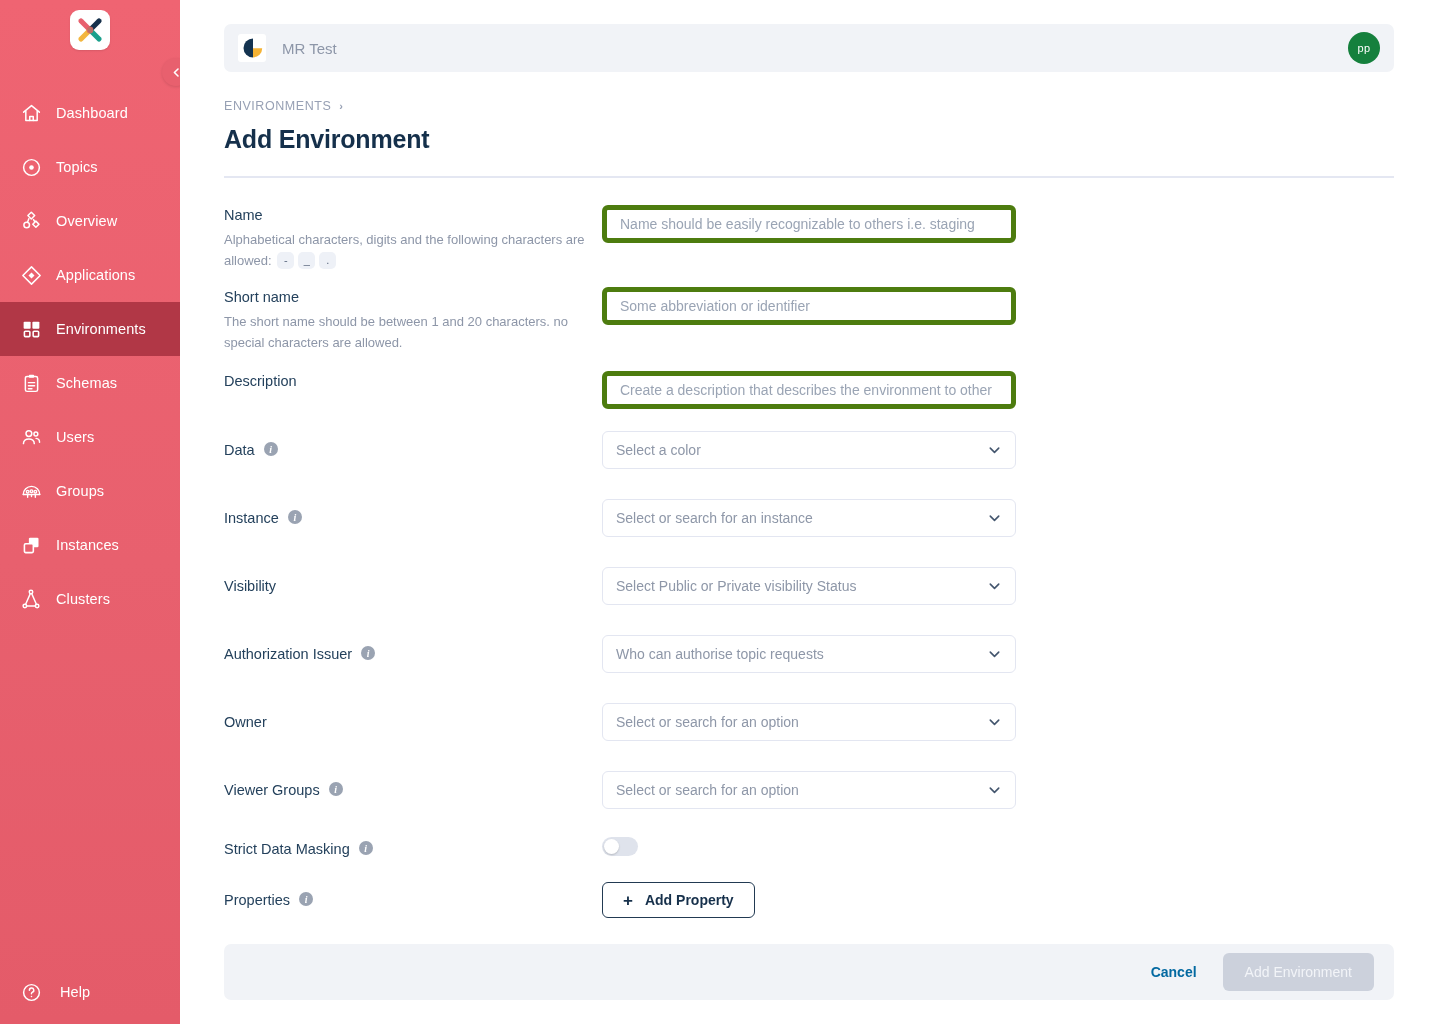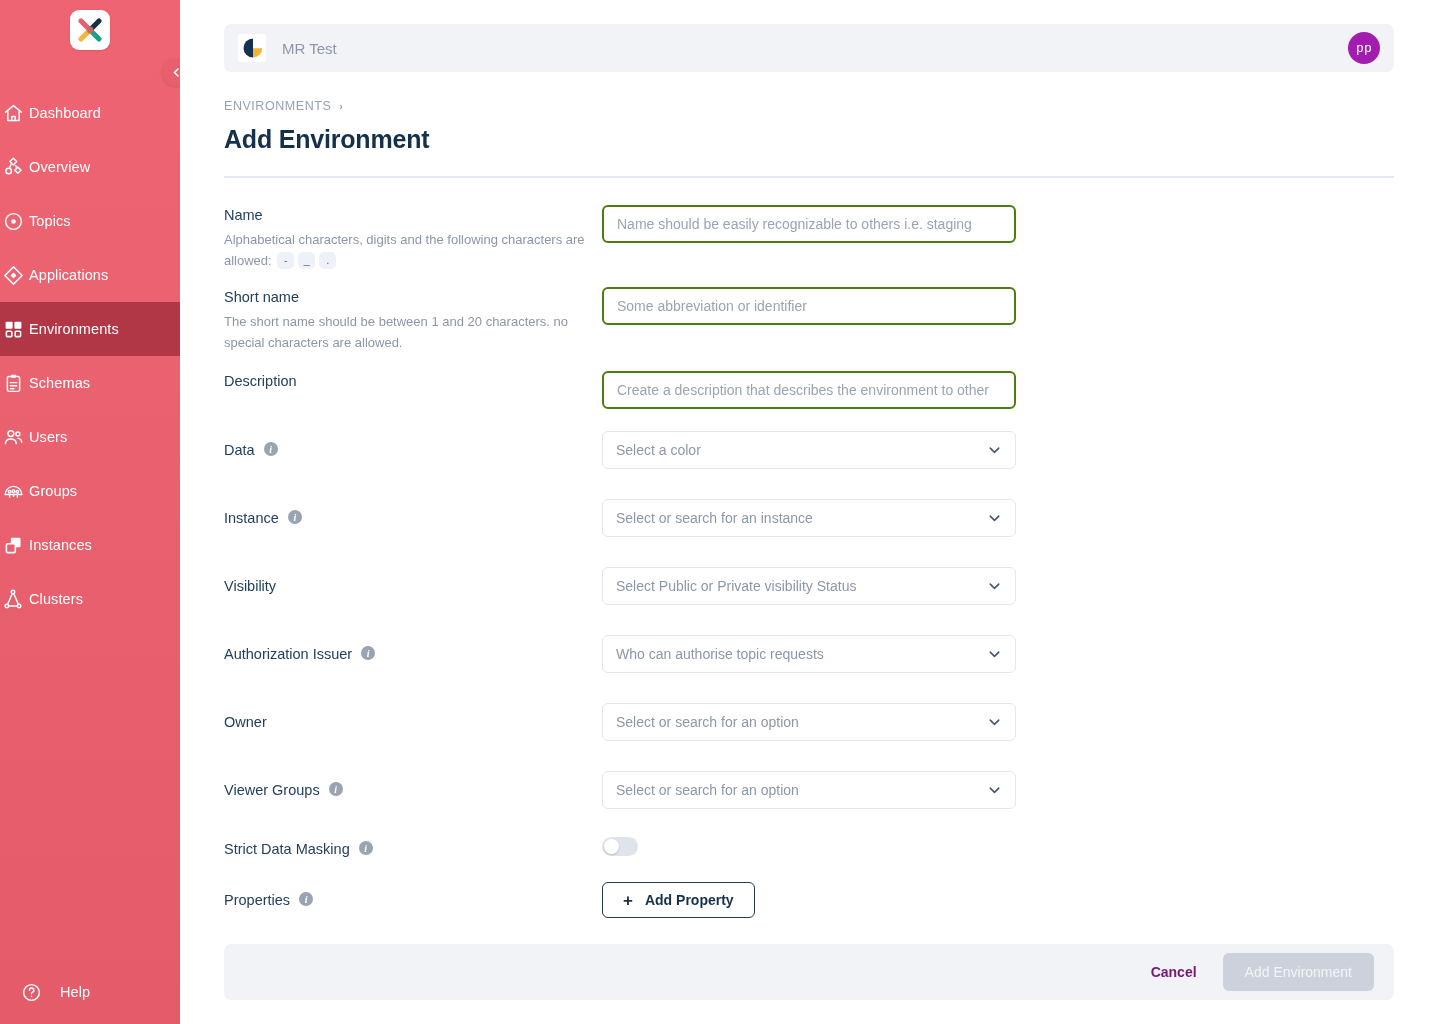--- a/index.html
+++ b/index.html
@@ -32,22 +32,22 @@
     width: 28px; height: 28px; border-radius: 50%;
     background: #e8606e; color: #ffffff;
     display: flex; align-items: center; justify-content: center;
     font-size: 12px; cursor: pointer;
     box-shadow: 0 1px 3px rgba(0,0,0,.12);
   }
   .collapse-btn svg { display: block; }
 
   .nav { margin-top: 36px; }
   .nav-item {
-    display: flex; align-items: center; gap: 3px;
-    height: 54px; 
+    display: flex; align-items: center; gap: 12px;
+    height: 54px; padding-left: 18px;
     color: #ffffff; font-size: 14.5px; cursor: pointer;
     text-decoration: none;
   }
   .nav-item .nav-ico { width: 26px; display: flex; align-items: center; justify-content: center; }
   .nav-item .nav-ico svg { display: block; }
   .nav-item.active { background: #b13746; }
   .nav-label { white-space: nowrap; letter-spacing: .1px; }
 
   .help-item {
     position: absolute; bottom: 10px; left: 0; width: 148px;
@@ -69,23 +69,23 @@
   .topbar-logo {
     width: 28px; height: 28px; background: #ffffff; border-radius: 3px;
     display: flex; align-items: center; justify-content: center; margin-left: 4px;
   }
   .topbar-title {
     margin-left: 16px; color: #8d96a8; font-size: 15px;
   }
   .topbar-avatar {
     position: absolute; right: 14px; top: 50%; transform: translateY(-50%);
     width: 32px; height: 32px; border-radius: 50%;
-    background: #a21caf; color: #ffffff;
+    background: #15803d; color: #ffffff;
     display: flex; align-items: center; justify-content: center;
-    font-size: 13px; letter-spacing: .3px; font-family: Liberation Mono, monospace;
+    font-size: 11px; letter-spacing: .3px;
   }
 
   .breadcrumb {
     position: absolute; left: 44px; top: 99px;
     display: flex; align-items: center; gap: 8px;
     color: #97a0b4; font-size: 12.5px; letter-spacing: .55px;
   }
   .breadcrumb .crumb { cursor: pointer; }
   .breadcrumb .sep { font-size: 11px; font-weight: bold; }
 
@@ -120,21 +120,21 @@
   }
   .info {
     width: 14px; height: 14px; border-radius: 50%;
     background: #9aa3b2; color: #ffffff;
     font-size: 10px; font-weight: bold; font-style: italic;
     display: inline-flex; align-items: center; justify-content: center;
     font-family: "Liberation Serif", serif; cursor: pointer;
   }
 
   .inp {
-    width: 414px; height: 38px; border: 2px solid #4d7c0f; border-radius: 6px;
+    width: 414px; height: 38px; border: 5px solid #4d7c0f; border-radius: 6px;
     background: #ffffff; padding: 0 13px; font-size: 14px; color: #2b3a4f;
     font-family: "Liberation Sans", sans-serif; outline: none;
   }
   .inp::placeholder { color: #9aa4b4; }
 
   .sel {
     position: relative; width: 414px; height: 38px;
     border: 1px solid #e3e6f1; border-radius: 6px; background: #ffffff;
     display: flex; align-items: center; padding: 0 13px;
     font-size: 14px; color: #8e97a8; cursor: pointer;
@@ -161,21 +161,21 @@
 
   
   .actionbar {
     position: absolute; left: 44px; top: 944px;
     width: 1170px; height: 56px;
     background: #f1f3f7; border-radius: 7px;
     display: flex; align-items: center; justify-content: flex-end;
     gap: 26px; padding-right: 20px;
   }
   .btn-cancel {
-    background: transparent; border: none; color: #701a75;
+    background: transparent; border: none; color: #0369a1;
     font-size: 14px; font-weight: bold; cursor: pointer;
     font-family: "Liberation Sans", sans-serif;
   }
   .btn-primary {
     height: 38px; padding: 0 22px; border: none; border-radius: 6px;
     background: #ccd1dc; color: #f2f4f8; font-size: 14px;
     cursor: not-allowed; font-family: "Liberation Sans", sans-serif;
   }
 </style>
 </head>
@@ -215,38 +215,38 @@
             <path d="M3 10.5 12 3l9 7.5"></path>
               <path d="M5.5 9.5V20h13V9.5"></path>
               <path d="M10 20v-4.5h4V20"></path>
           </svg>
         </span>
         <span class="nav-label">Dashboard</span>
       </a>
 
       <a class="nav-item">
         <span class="nav-ico">
+          <svg width="21" height="21" viewBox="0 0 24 24" fill="none" stroke="#ffffff" stroke-width="1.7">
+            <circle cx="12" cy="12" r="9"></circle>
+              <circle cx="12" cy="12" r="2.6" fill="#ffffff" stroke="none"></circle>
+          </svg>
+        </span>
+        <span class="nav-label">Topics</span>
+      </a>
+
+      <a class="nav-item">
+        <span class="nav-ico">
           <svg width="21" height="21" viewBox="0 0 24 24" fill="none" stroke="#ffffff" stroke-width="1.7" stroke-linejoin="round">
             <rect x="9" y="2.5" width="5.5" height="5.5" transform="rotate(45 11.75 5.25)"></rect>
             <circle cx="6.5" cy="16" r="3.2"></circle>
             <rect x="14.5" y="12.6" width="5" height="5" transform="rotate(45 17 15.1)"></rect>
             <path d="M9.2 8.2 7.4 12.8M14 9.2l2 3.6"></path>
           </svg>
         </span>
         <span class="nav-label">Overview</span>
-      </a>
-
-      <a class="nav-item">
-        <span class="nav-ico">
-          <svg width="21" height="21" viewBox="0 0 24 24" fill="none" stroke="#ffffff" stroke-width="1.7">
-            <circle cx="12" cy="12" r="9"></circle>
-              <circle cx="12" cy="12" r="2.6" fill="#ffffff" stroke="none"></circle>
-          </svg>
-        </span>
-        <span class="nav-label">Topics</span>
       </a>
 
       <a class="nav-item">
         <span class="nav-ico">
           <svg width="21" height="21" viewBox="0 0 24 24" fill="none" stroke="#ffffff" stroke-width="1.7" stroke-linejoin="round">
             <rect x="5" y="5" width="14" height="14" transform="rotate(45 12 12)"></rect>
             <rect x="9.6" y="9.6" width="4.8" height="4.8" transform="rotate(45 12 12)" fill="#ffffff" stroke="none"></rect>
           </svg>
         </span>
         <span class="nav-label">Applications</span>

